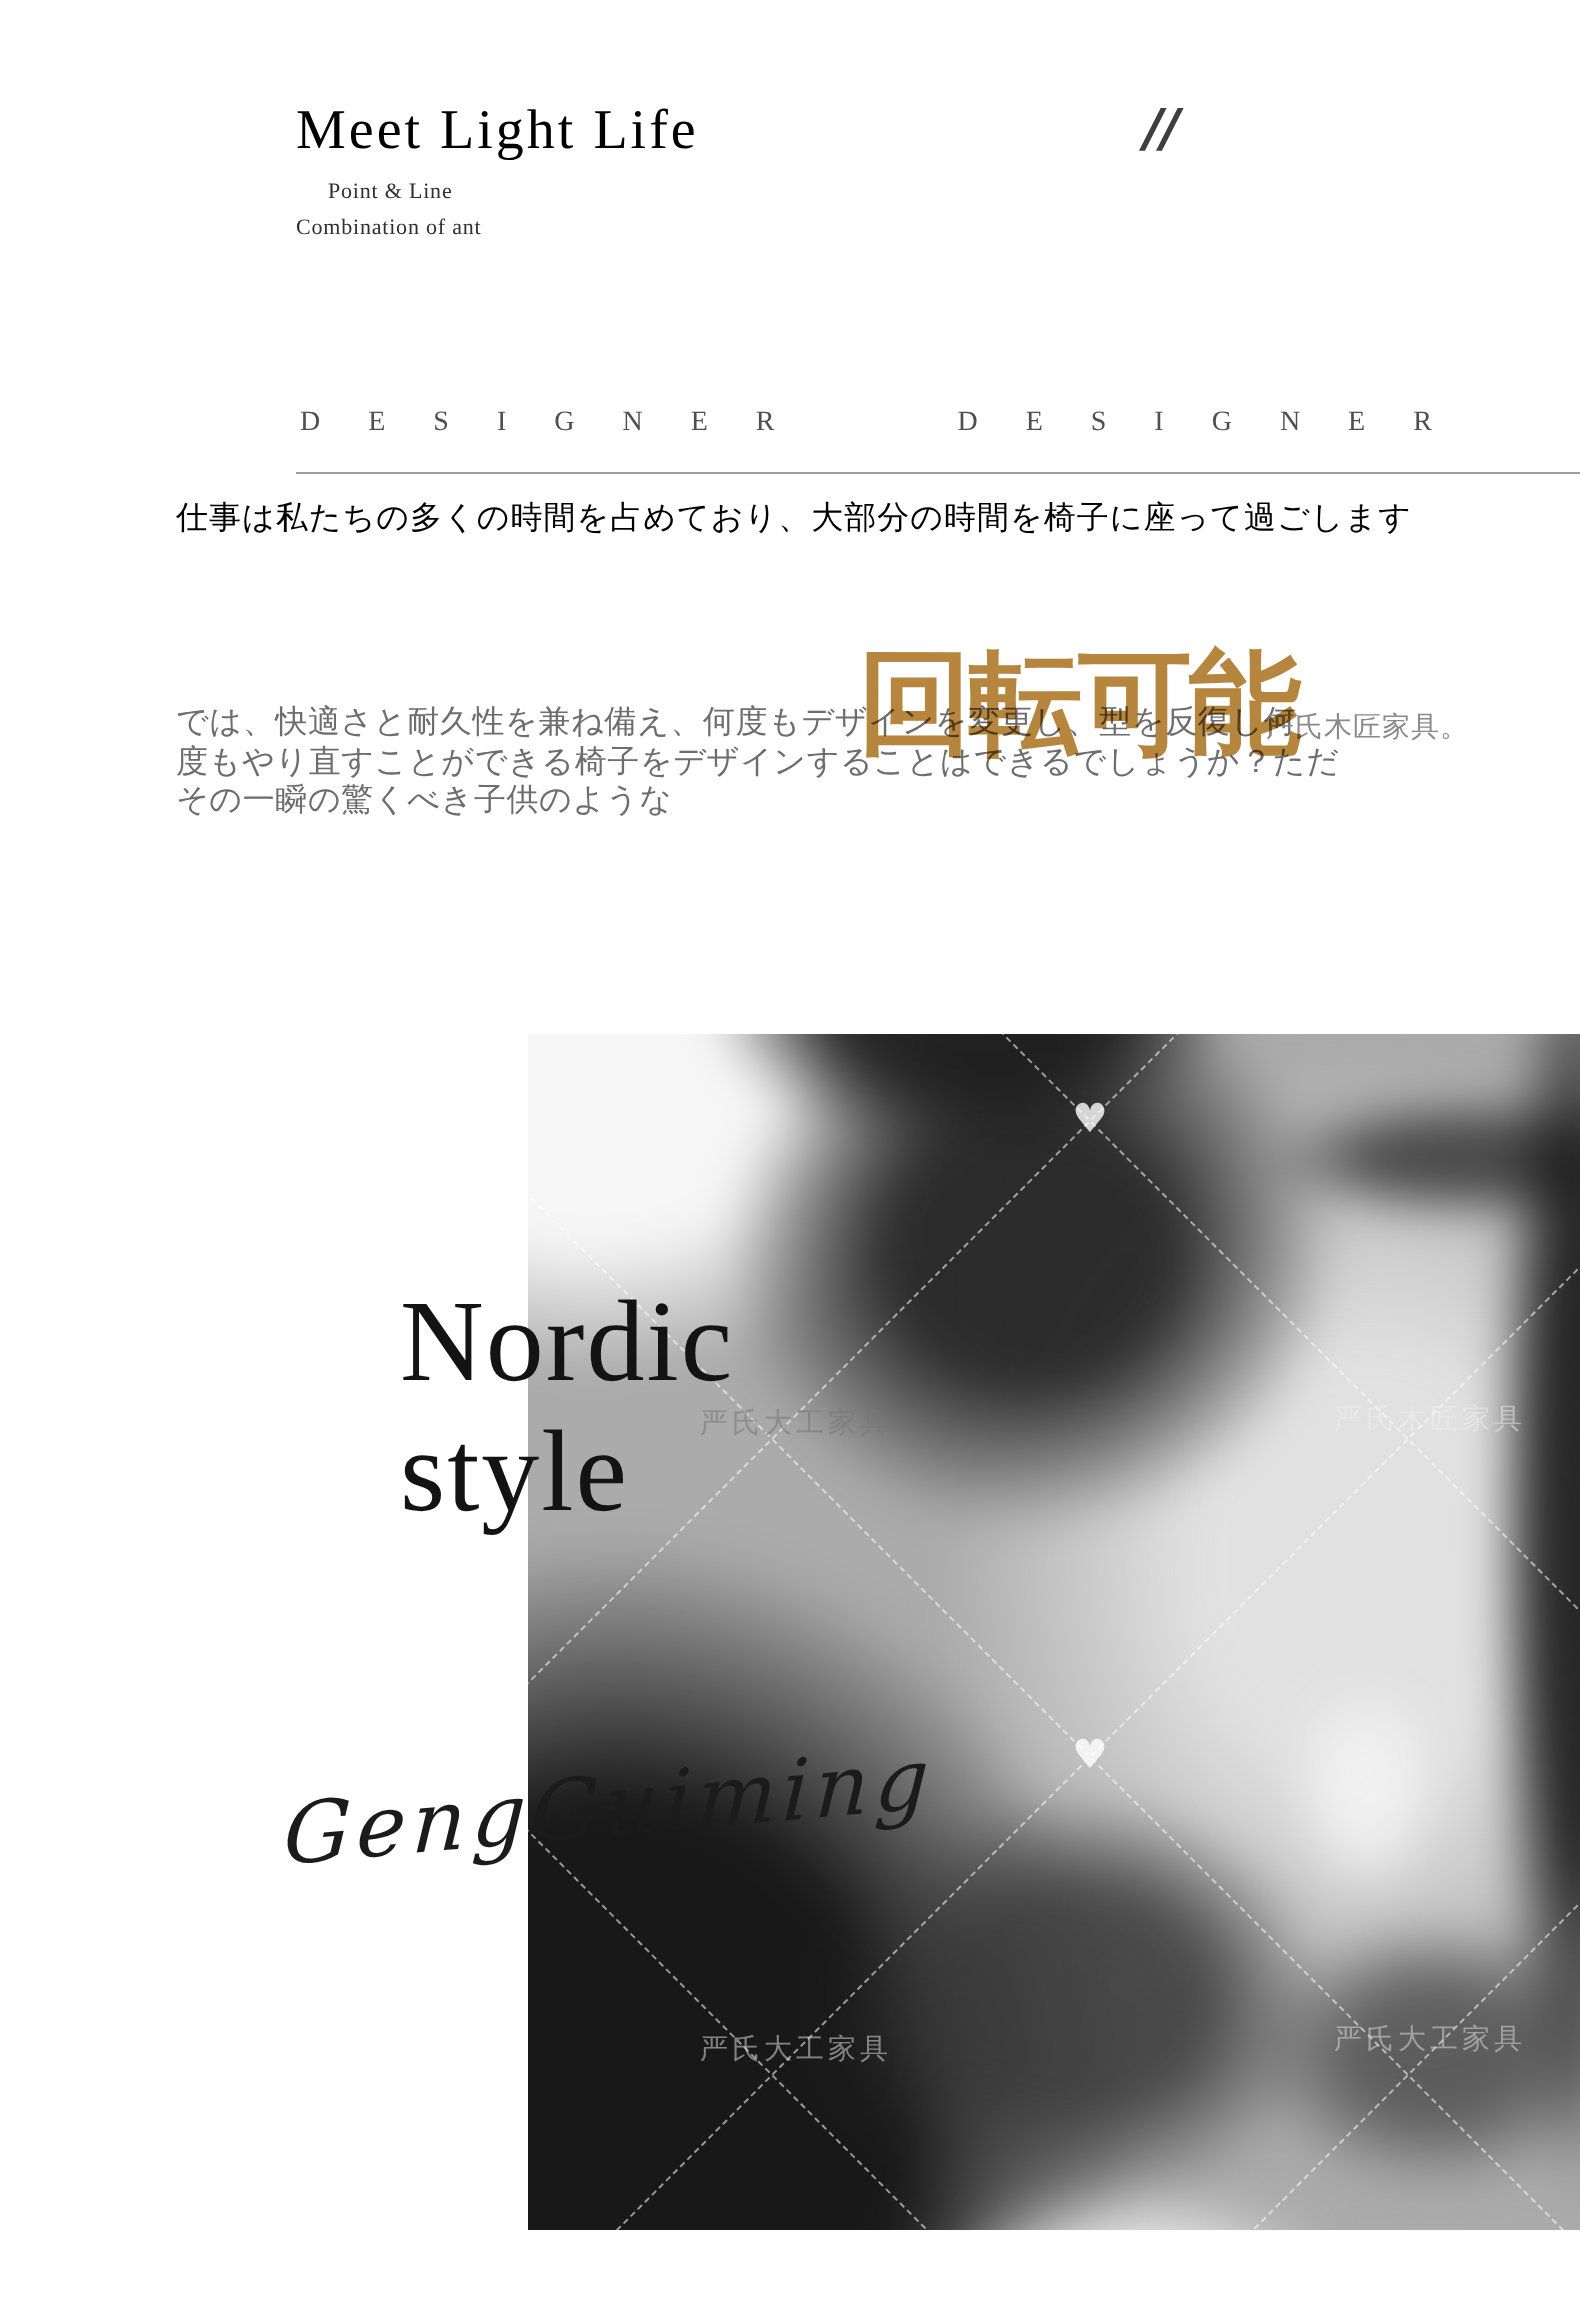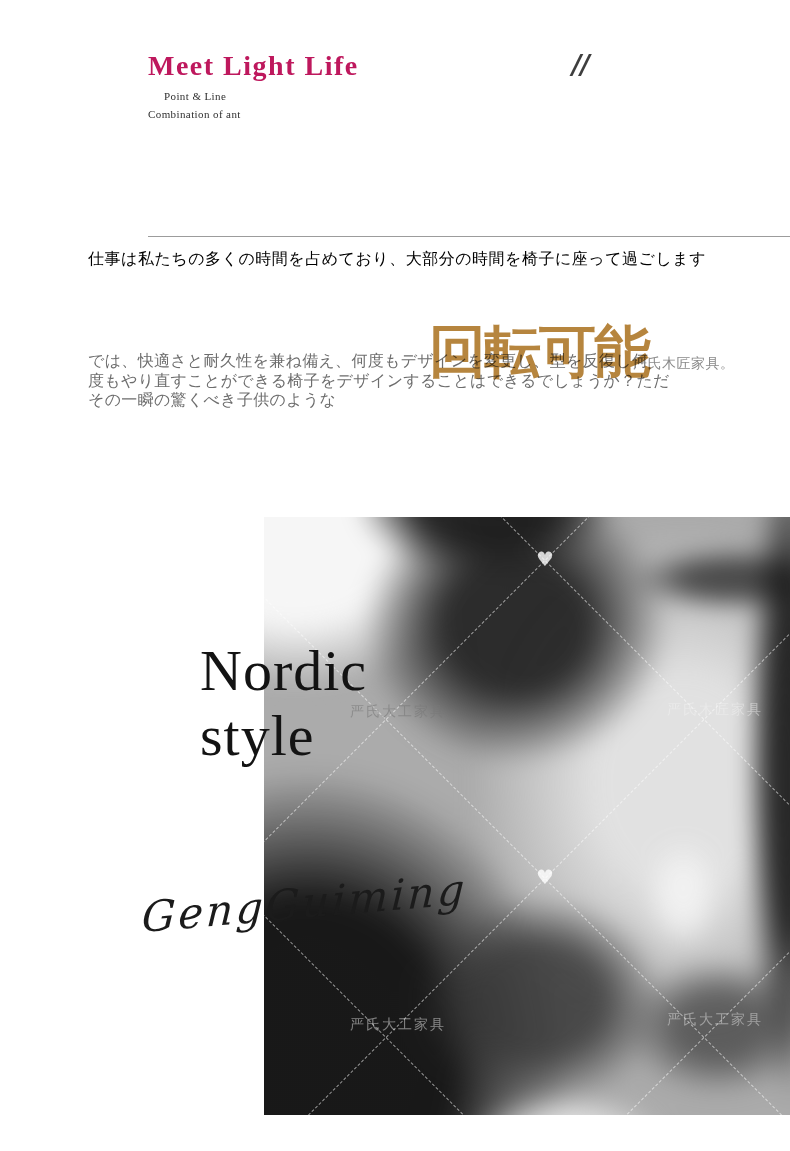--- a/index.html
+++ b/index.html
@@ -1,21 +1,21 @@
 <!DOCTYPE html>
 <html><head>
 <meta charset="utf-8">
 <style>
   html,body{margin:0;padding:0;background:#ffffff;}
   .page{position:relative;width:790px;height:1151px;background:#ffffff;overflow:hidden;
         font-family:"DejaVu Sans","Liberation Sans",sans-serif;}
 
   
   .title{position:absolute;left:148px;top:50px;font-family:"Liberation Serif","DejaVu Serif",serif;
-         font-size:28px;letter-spacing:1.5px;color:#be185d;font-weight:700;}
+         font-size:28px;letter-spacing:1.5px;color:#000000;font-weight:400;}
   .slashes{position:absolute;left:572px;top:50px;font-size:26px;font-weight:700;font-style:italic;
            color:#3e3e3e;letter-spacing:-1px;}
   .subtitle{position:absolute;left:148px;font-family:"Liberation Serif","DejaVu Serif",serif;
             font-size:11px;color:#2f2f2f;letter-spacing:0.4px;}
   .sub1{top:90px;margin-left:16px;} .sub2{top:108px;}
 
   
   .designer{position:absolute;left:150px;top:204px;font-family:"Liberation Serif","DejaVu Serif",serif;
             font-size:14px;color:#4f4f4f;letter-spacing:24px;word-spacing:40px;white-space:nowrap;}
   .divider{position:absolute;left:148px;top:236px;width:642px;height:1px;background:#9c9c9c;}
@@ -69,20 +69,21 @@
 </head>
 <body>
 
 <div class="page">
 
   <div class="title">Meet Light Life</div>
   <div class="slashes">//</div>
   <div class="subtitle sub1">Point &amp; Line</div>
   <div class="subtitle sub2">Combination of ant</div>
 
+  <div class="designer">DESIGNER DESIGNER</div>
   <div class="divider"></div>
 
   <div class="intro">仕事は私たちの多くの時間を占めており、大部分の時間を椅子に座って過ごします</div>
 
   <div class="para">
     <div>では、快適さと耐久性を兼ね備え、何度もデザインを変更し、型を反復し何</div>
     <div>度もやり直すことができる椅子をデザインすることはできるでしょうか？ただ</div>
     <div>その一瞬の驚くべき子供のような</div>
   </div>
   <div class="caption">严氏木匠家具。</div>

